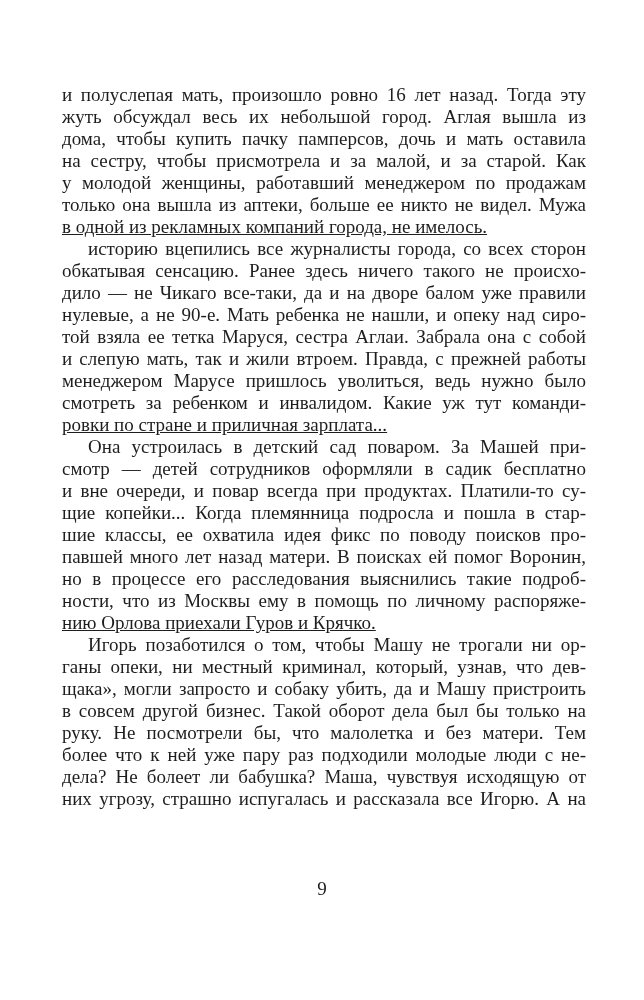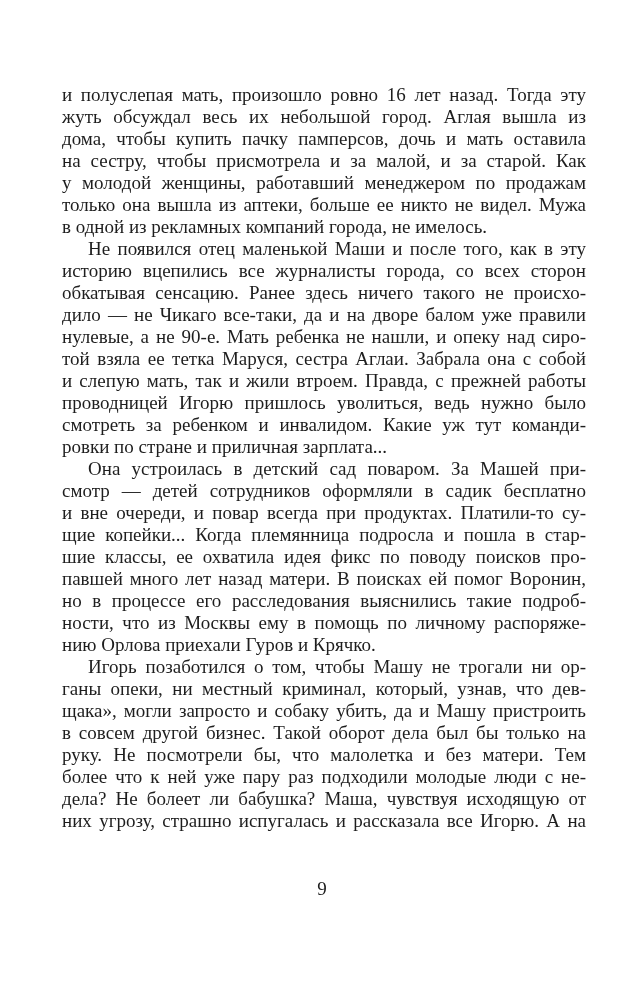--- a/index.html
+++ b/index.html
@@ -29,20 +29,21 @@
   .line{
     text-align:justify;
     text-align-last:justify;
     white-space:normal;
     height:22px;
     overflow:visible;
   }
   .line.left{
     text-align:center;
     text-align-last:left;
+    text-decoration:underline;
   }
   .para.indent .line:first-child{
     text-indent:26px;
   }
   .pageno{
     position:absolute;
     top:878px;left:0;width:644px;
     text-align:center;
     font-size:19px;
     line-height:22px;
@@ -56,28 +57,27 @@
       <div class="para">
         <div class="line">и полуслепая мать, произошло ровно 16 лет назад. Тогда эту</div>
         <div class="line">жуть обсуждал весь их небольшой город. Аглая вышла из</div>
         <div class="line">дома, чтобы купить пачку памперсов, дочь и мать оставила</div>
         <div class="line">на сестру, чтобы присмотрела и за малой, и за старой. Как</div>
         <div class="line">у молодой женщины, работавший менеджером по продажам</div>
         <div class="line">только она вышла из аптеки, больше ее никто не видел. Мужа</div>
         <div class="line left">в одной из рекламных компаний города, не имелось.</div>
       </div>
       <div class="para indent">
-        <div class="line">Не появился отец маленькой Маши и после того, как в эту</div>
         <div class="line">историю вцепились все журналисты города, со всех сторон</div>
         <div class="line">обкатывая сенсацию. Ранее здесь ничего такого не происхо-</div>
         <div class="line">дило — не Чикаго все-таки, да и на дворе балом уже правили</div>
         <div class="line">нулевые, а не 90-е. Мать ребенка не нашли, и опеку над сиро-</div>
         <div class="line">той взяла ее тетка Маруся, сестра Аглаи. Забрала она с собой</div>
         <div class="line">и слепую мать, так и жили втроем. Правда, с прежней работы</div>
-        <div class="line">проводницей Игорю пришлось уволиться, ведь нужно было</div>
+        <div class="line">менеджером Марусе пришлось уволиться, ведь нужно было</div>
         <div class="line">смотреть за ребенком и инвалидом. Какие уж тут команди-</div>
         <div class="line left">ровки по стране и приличная зарплата...</div>
       </div>
       <div class="para indent">
         <div class="line">Она устроилась в детский сад поваром. За Машей при-</div>
         <div class="line">смотр — детей сотрудников оформляли в садик бесплатно</div>
         <div class="line">и вне очереди, и повар всегда при продуктах. Платили-то су-</div>
         <div class="line">щие копейки... Когда племянница подросла и пошла в стар-</div>
         <div class="line">шие классы, ее охватила идея фикс по поводу поисков про-</div>
         <div class="line">павшей много лет назад матери. В поисках ей помог Воронин,</div>

